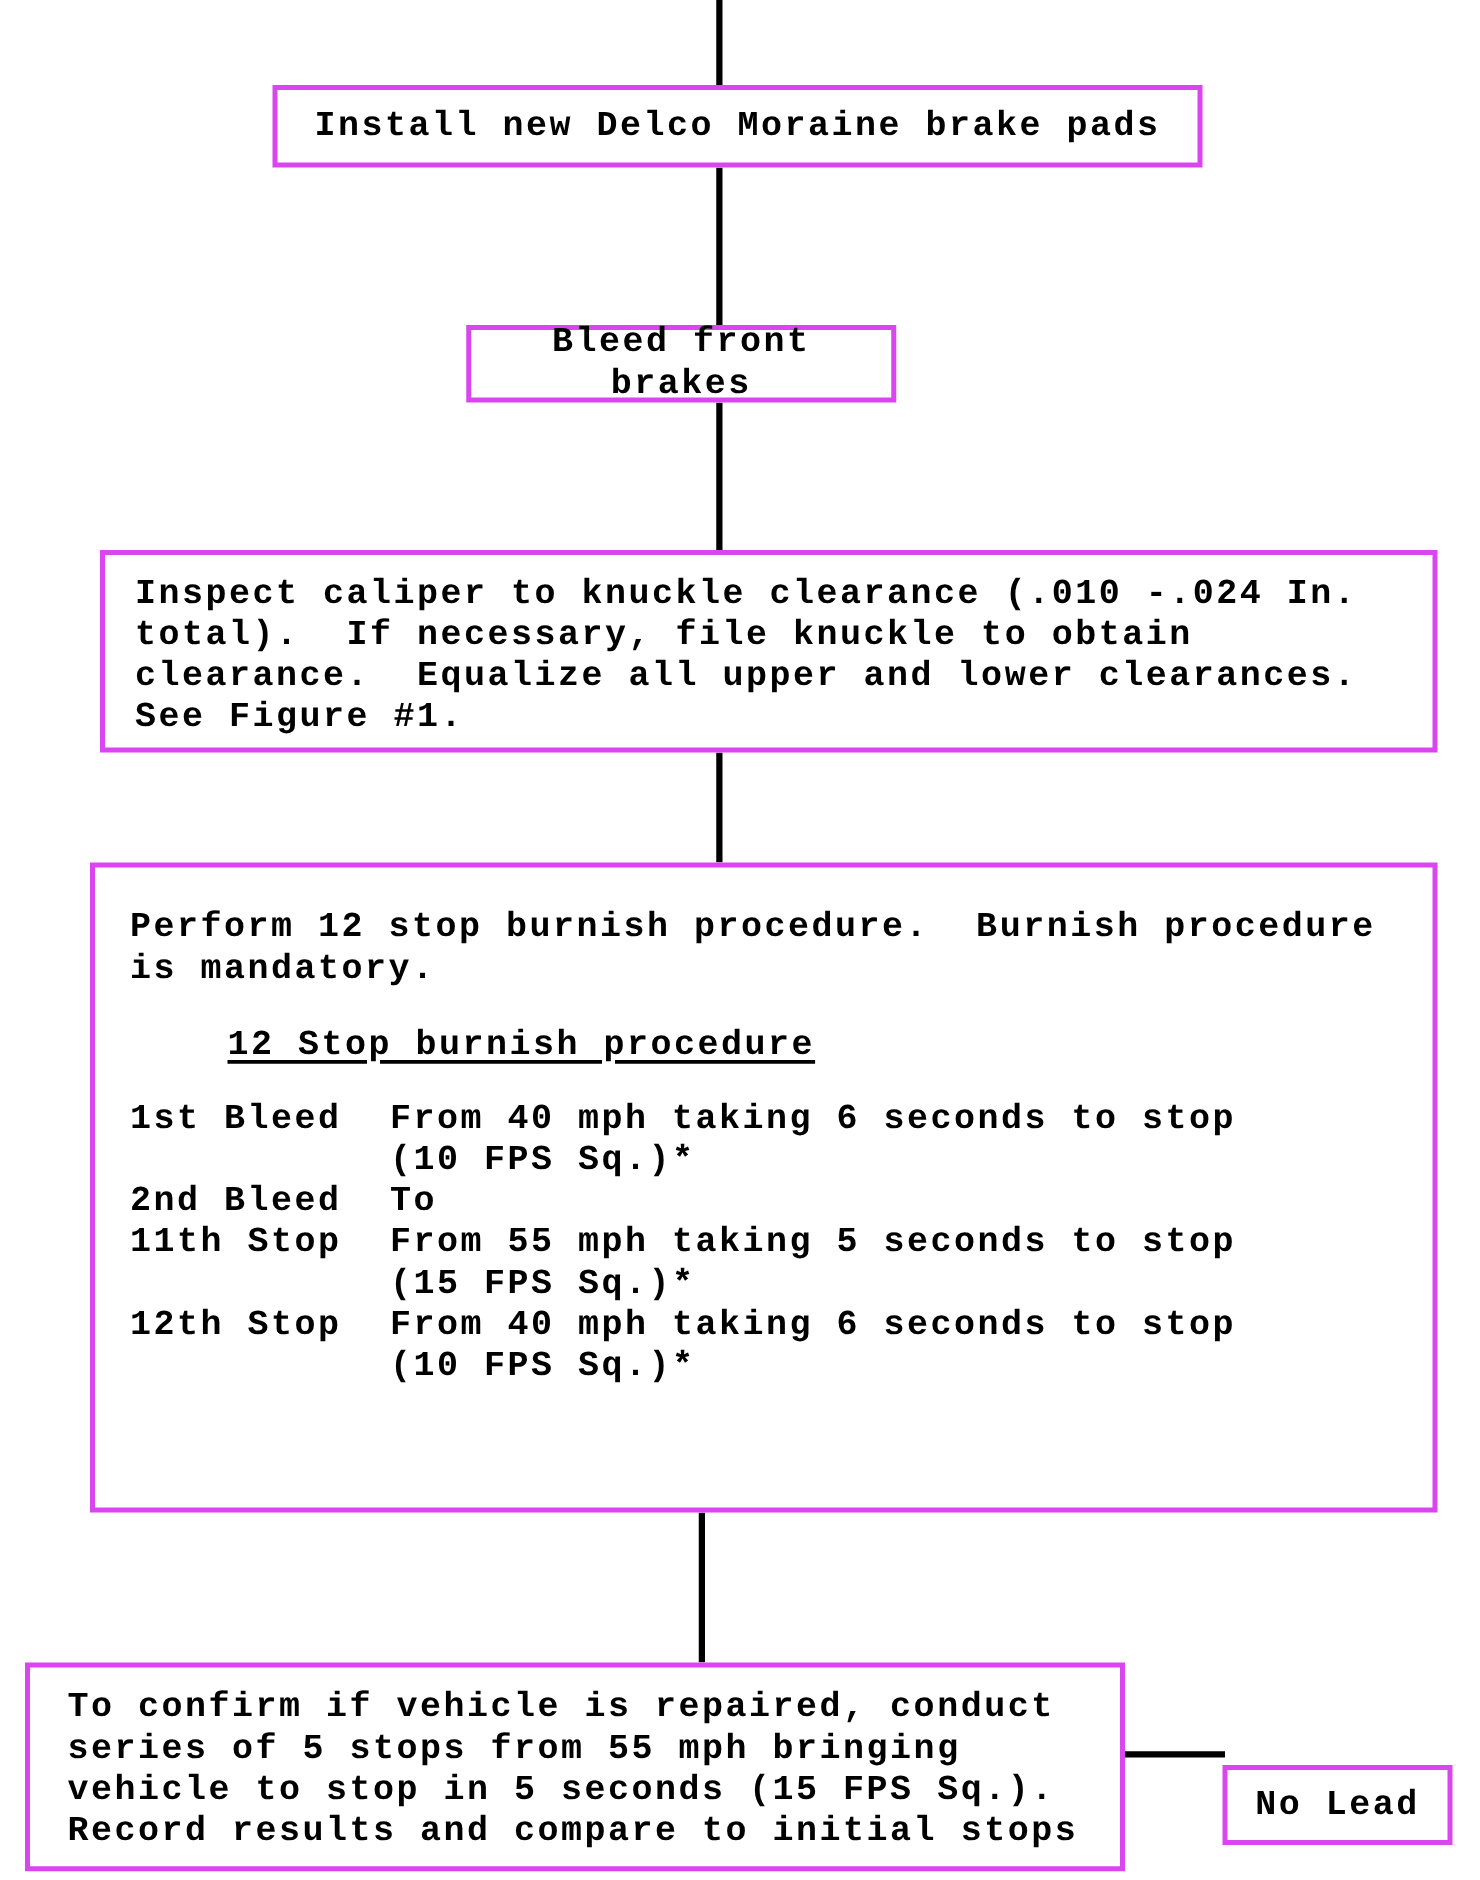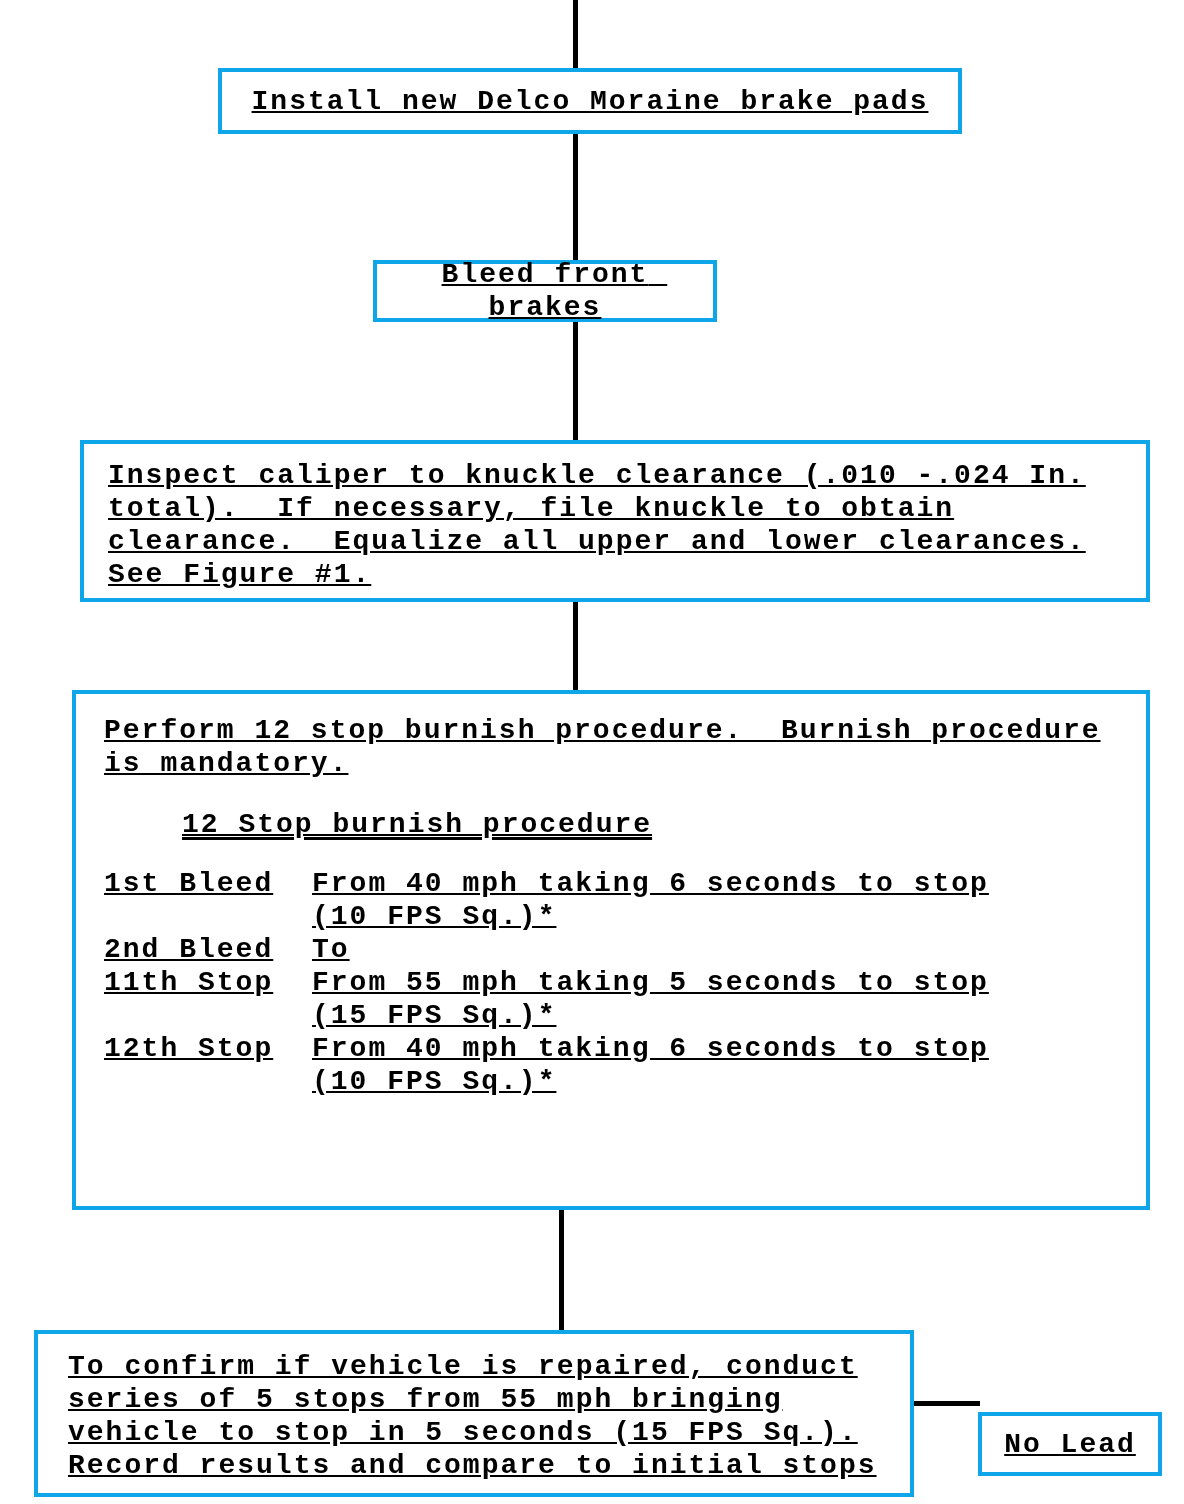--- a/index.html
+++ b/index.html
@@ -13,44 +13,43 @@
     overflow: hidden;
   }
   .page {
     position: relative;
     width: 1184px;
     height: 1504px;
     background: #ffffff;
   }
   .fbox {
     position: absolute;
-    border: 4px solid #0ea5e9;
+    border: 4px solid #d946ef;
     background: #ffffff;
-    text-decoration: underline;
   }
   .txt {
     white-space: pre-wrap;
     font-size: 28px;
     line-height: 33px;
     letter-spacing: 2px;
   }
   .center-box {
     display: flex;
     align-items: center;
     justify-content: center;
     text-align: center;
   }
   .connector {
     position: absolute;
     background: #000000;
   }
   
   .inspect-inner { padding: 15px 10px 0 24px; }
   
-  .burnish-inner { padding: 20px 14px 0 28px; }
+  .burnish-inner { padding: 32px 14px 0 28px; }
   .burnish-heading {
     margin-top: 28px;
     margin-left: 78px;
     font-size: 28px;
     line-height: 33px;
     letter-spacing: 2px;
     text-decoration: underline;
     text-decoration-thickness: 3px;
     text-underline-offset: 5px;
     white-space: pre;
@@ -114,21 +113,21 @@
 (15 FPS Sq.)*</div>
 
         <div class="txt">12th Stop</div>
         <div class="txt">From 40 mph taking 6 seconds to stop
 (10 FPS Sq.)*</div>
       </div>
 
     </div>
   </div>
 
-  <div class="fbox" style="left:20px; top:1330px; width:880px; height:167px;margin-left:14px;">
+  <div class="fbox" style="left:20px; top:1330px; width:880px; height:167px;">
     <div class="confirm-inner">
       <div class="txt">To confirm if vehicle is repaired, conduct
 series of 5 stops from 55 mph bringing
 vehicle to stop in 5 seconds (15 FPS Sq.).
 Record results and compare to initial stops</div>
     </div>
   </div>
 
   <div class="fbox center-box" style="left:978px; top:1376px; width:184px; height:64px;margin-top:36px;">
     <span class="txt">No Lead</span>

